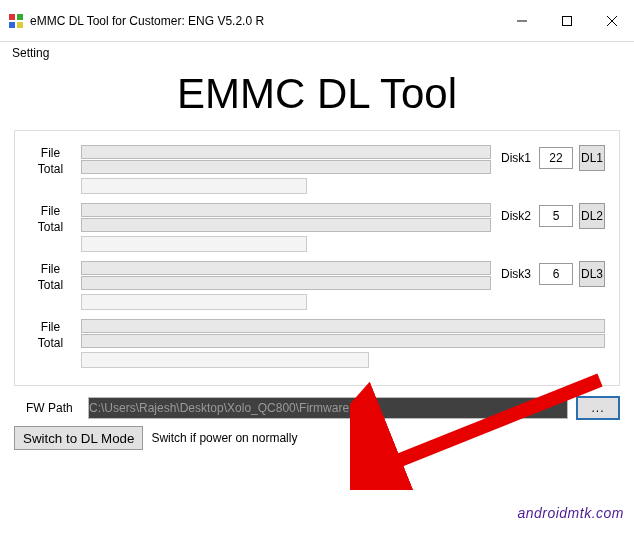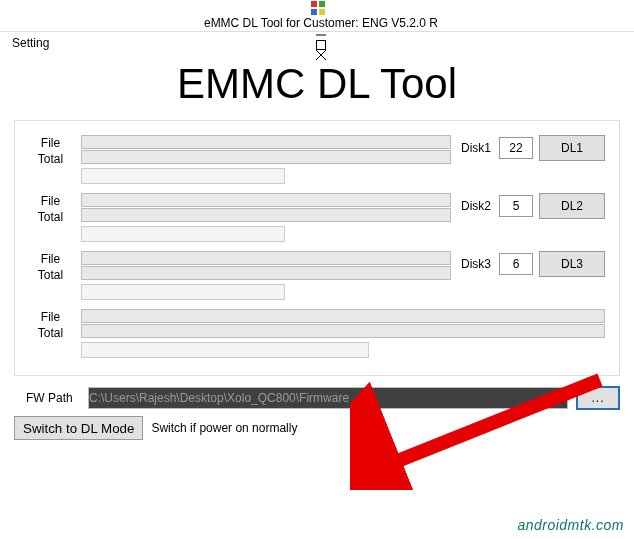--- a/index.html
+++ b/index.html
@@ -1,44 +1,44 @@
 <!DOCTYPE html>
 <html><head>
 <meta charset="utf-8">
 <style>
 * { box-sizing: border-box; margin: 0; padding: 0; }
 body { font-family: "Segoe UI", Tahoma, sans-serif; font-size: 12px; background: #fff; width: 634px; height: 539px; overflow: hidden; position: relative; }
-.titlebar { display: flex; align-items: center; height: 32px; border-bottom: 1px solid #ddd; padding: 0 0 0 8px; background:#fff;flex-direction:column; }
+.titlebar { display: flex; align-items: center; height: 42px; border-bottom: 1px solid #ddd; padding: 0 0 0 8px; background:#fff; }
 .titlebar .icon { width:16px; height:16px; margin-right:6px; }
 .titlebar .title { flex:1; color:#000; font-size:12px; }
 .winbtn { width:45px; height:29px; display:flex; align-items:center; justify-content:center; color:#000; }
 .menubar { padding:2px 8px; font-size:12px; }
 .menubar span { display:inline-block; padding:2px 4px; }
 .heading { text-align:center; font-family:Arial, sans-serif; font-size:42px; font-weight:400; margin:6px 0 12px 0; }
 .frame { margin:0 14px; border:1px solid #ddd; padding:14px 14px 8px 14px; }
 .row-mode { display:flex; align-items:center; margin-bottom:14px; }
 .row-mode .lbl { width:70px; color:#000; }
 .dlmode-select { width:120px; height:22px; background:#e6e6e6; border:1px solid #bbb; color:#888; padding-left:6px; position:relative; display:flex; align-items:center; }
 .dlmode-select::after { content:""; position:absolute; right:6px; top:8px; border-left:4px solid transparent; border-right:4px solid transparent; border-top:5px solid #888; }
 .disk-block { display:flex; align-items:flex-start; margin-bottom:8px; }
 .disk-left { width:52px; text-align:center; padding-right:9px; line-height:16px; }
 .disk-bars { flex:1; }
 .prog { height:14px; background:#e8e8e8; border:1px solid #bbb; margin-bottom:1px; }
 .prog.narrow { width:55%; height:16px; margin-top:4px; background:#f4f4f4; border:1px solid #ccc; }
 .disk-right { display:flex; align-items:center; gap:0; margin-left:10px; }
 .disk-lbl { width:38px; }
 .disk-num { width:34px; height:22px; border:1px solid #999; text-align:center; line-height:20px; background:#fff; }
-.dl-btn { width:66px; height:26px; background:#e1e1e1; border:1px solid #999; margin-left:6px; display:flex; align-items:center; justify-content:center; }
+.dl-btn { width:26px; height:26px; background:#e1e1e1; border:1px solid #999; margin-left:6px; display:flex; align-items:center; justify-content:center; }
 .fwpath-row { display:flex; align-items:center; margin:10px 14px 4px 26px; gap:8px; }
 .fwpath-row .lbl { width:54px; }
 .fwpath-input { flex:1; height:22px; border:1px solid #bbb; background:#404040; color:#999; padding:0 0; line-height:20px; overflow:hidden; white-space:nowrap; }
 .browse-btn { width:44px; height:24px; border:2px solid #2a6fb0; background:#e1e1e1; display:flex; align-items:center; justify-content:center; letter-spacing:1px; }
 .bottom-row { display:flex; align-items:center; margin:6px 14px; gap:8px; }
 .switch-btn { height:24px; padding:0 8px; background:#e1e1e1; border:1px solid #999; }
-.watermark { position:absolute; bottom:6px; right:10px; color:#0f766e; font-size:14px; font-style:italic; font-family:Arial; letter-spacing:0.5px; }
+.watermark { position:absolute; bottom:18px; right:10px; color:#4c1d95; font-size:14px; font-style:italic; font-family:Arial; letter-spacing:0.5px; }
 .arrow-svg { position:absolute; pointer-events:none; }
 </style>
 </head>
 <body>
 
 <div class="titlebar">
   <span class="icon">
     <svg width="16" height="16" viewBox="0 0 16 16">
       <rect x="1" y="1" width="6" height="6" fill="#d33"></rect>
       <rect x="9" y="1" width="6" height="6" fill="#3a3"></rect>

